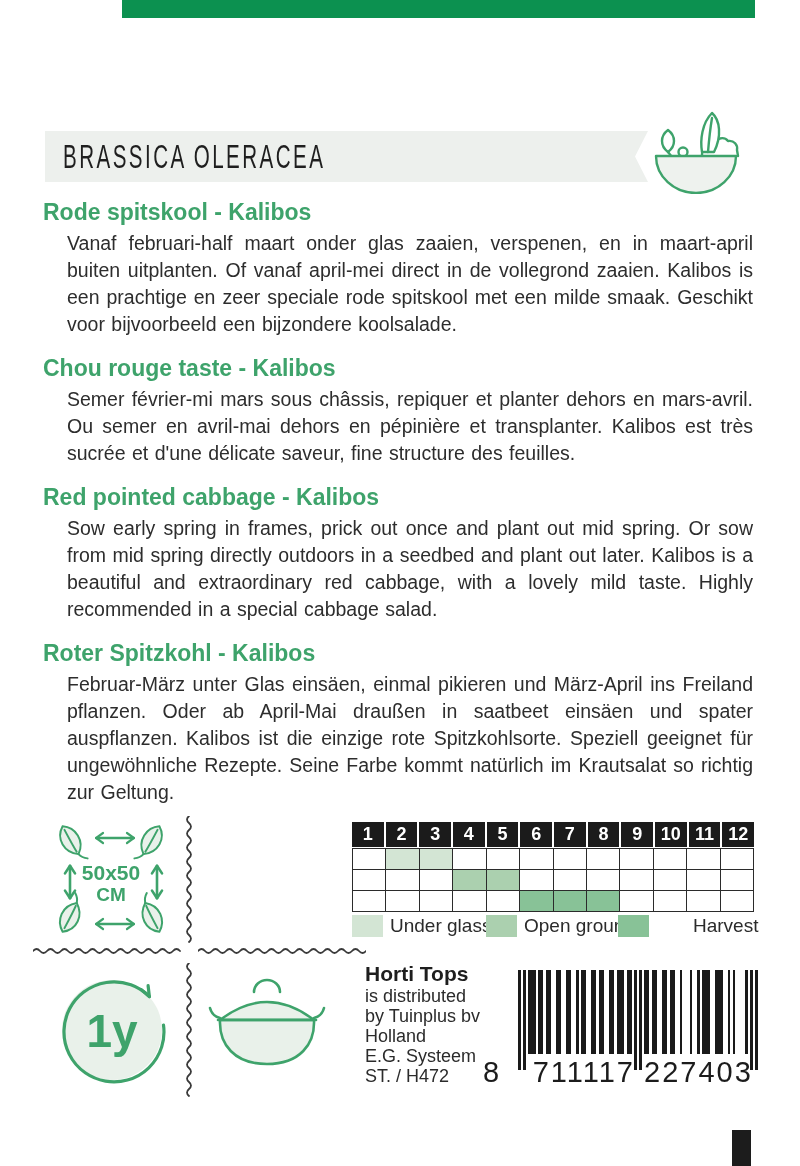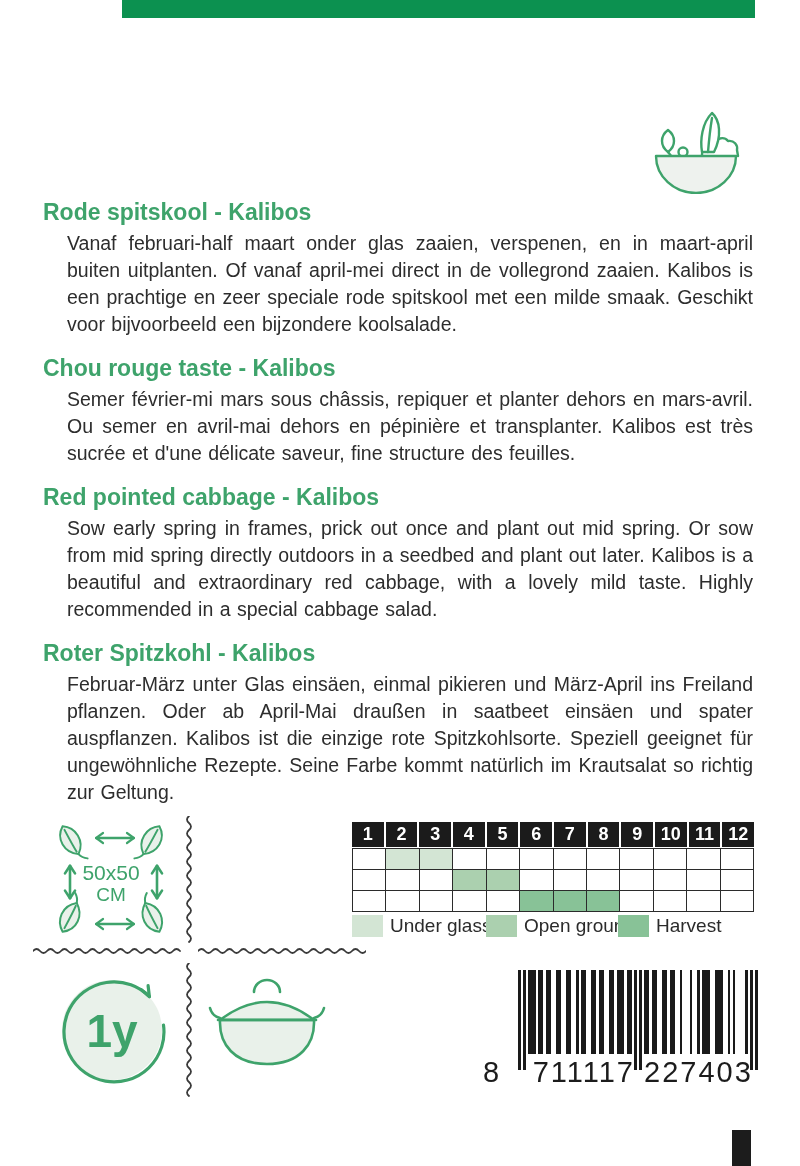--- a/index.html
+++ b/index.html
@@ -34,21 +34,21 @@
   .bowl-svg { position:absolute; left:646px; top:110px; }
 
   
   .sections { position:absolute; left:43px; top:199px; width:710px; }
   .section { margin-bottom:17px; }
   .section h2 { font-size:23px; line-height:26px; font-weight:700; color:#3ea36b; margin-bottom:5px; }
   .section p { font-size:19.5px; line-height:27px; text-align:justify; color:#2d2d2d; word-spacing:1px;margin-left:24px; }
 
   
   .leaf-svg, .arrow-svg { position:absolute; }
-  .spacing-text { position:absolute; left:78px; width:66px; text-align:center; color:#3ea36b; font-weight:400; }
+  .spacing-text { position:absolute; left:78px; width:66px; text-align:center; color:#3ea36b; font-weight:700; }
   .spacing-line1 { top:861px; font-size:21px; }
   .spacing-line2 { top:884px; font-size:19px; }
 
   
   .wavy { position:absolute; }
 
   
   .calendar { position:absolute; left:352px; top:822px; width:402px; }
   .cal-head { display:grid; grid-template-columns:repeat(12,1fr); gap:2px; }
   .mh { background:#1b1b1b; color:#fff; font-weight:700; font-size:18px; text-align:center; height:25px; line-height:25px; }
@@ -80,20 +80,23 @@
 
   svg { display:block; }
 </style>
 </head>
 <body>
 
 <div class="page">
 
   <div class="top-bar"></div>
 
+  <div class="species-band">
+    <span class="species-title">BRASSICA OLERACEA</span>
+  </div>
   <svg class="bowl-svg" width="100" height="84" viewBox="0 0 100 84">
     <g stroke="#3ea36b" stroke-width="2.4" stroke-linecap="round" stroke-linejoin="round">
       <path d="M56 45 c0 -8 6 -12 12 -10 c1 -7 10 -9 14 -4 c6 -1 10 4 9 9 l1 6" fill="#ffffff"></path>
       <path d="M56 42 C54 30 56 13 66 3 C74 10 76 26 68 42 Z" fill="#ffffff"></path>
       <path d="M66 8 C64 20 63 30 62 42" fill="none"></path>
       <path d="M22 42 C14 36 14 26 22 20 C30 26 30 36 22 42 Z" fill="#ffffff"></path>
       <path d="M22 42 L26 47" fill="none"></path>
       <circle cx="37" cy="42" r="4.5" fill="#ffffff"></circle>
       <path d="M10 46 H90 A40 37 0 0 1 10 46 Z" fill="#eef2ee"></path>
     </g>
@@ -244,21 +247,21 @@
         <div class="cc"></div>
       </div>
     <div class="legend-item" style="left:0;">
       <span class="swatch" style="background: rgb(211, 229, 212);"></span>
       <span class="legend-label">Under glass</span>
     </div>
     <div class="legend-item" style="left:134px;">
       <span class="swatch" style="background: rgb(171, 208, 175);"></span>
       <span class="legend-label">Open ground</span>
     </div>
-    <div class="legend-item" style="left:266px;">
+    <div class="legend-item" style="left:266px;gap:37px;">
       <span class="swatch" style="background: rgb(136, 194, 151);"></span>
       <span class="legend-label">Harvest</span>
     </div>
   </div>
 
   <div class="cycle-bg"></div>
   <svg class="cycle-svg" width="116" height="116" viewBox="0 0 116 116">
     <g stroke="#3ea36b" stroke-width="3.2" fill="none" stroke-linecap="round" stroke-linejoin="round">
       <path d="M107.5 51 A50 50 0 1 1 93.4 22.6"></path>
       <path d="M92.1 11.7 L93.4 22.6 L85 15.6"></path>
@@ -270,20 +273,28 @@
     <g stroke="#3ea36b" stroke-width="2.6" stroke-linecap="round" stroke-linejoin="round">
       <path d="M50 16 A13 12 0 0 1 76 16" fill="#ffffff"></path>
       <path d="M16 44 Q63 8 110 44 Z" fill="#e9f1ea"></path>
       <path d="M16 42 Q8 40 6 32" fill="none"></path>
       <path d="M110 42 Q118 40 120 32" fill="none"></path>
       <path d="M16 44 C15 68 30 88 63 88 C96 88 111 68 110 44 Z" fill="#e9f1ea"></path>
       <path d="M14 44 H112" fill="none"></path>
     </g>
   </svg>
 
+  <div class="distributor">
+    <div class="dist-name">Horti Tops</div>
+    <div class="dist-line">is distributed</div>
+    <div class="dist-line">by Tuinplus bv</div>
+    <div class="dist-line">Holland</div>
+    <div class="dist-line">E.G. Systeem</div>
+    <div class="dist-line">ST. / H472</div>
+  </div>
 
   <svg class="barcode-svg" viewBox="0 0 95 100" preserveAspectRatio="none" shape-rendering="crispEdges" fill="#1a1a1a">
       <rect x="0" y="0" width="1" height="100"></rect>
       <rect x="2" y="0" width="1" height="100"></rect>
       <rect x="4" y="0" width="3" height="84"></rect>
       <rect x="8" y="0" width="2" height="84"></rect>
       <rect x="11" y="0" width="2" height="84"></rect>
       <rect x="15" y="0" width="2" height="84"></rect>
       <rect x="19" y="0" width="2" height="84"></rect>
       <rect x="23" y="0" width="1" height="84"></rect>

